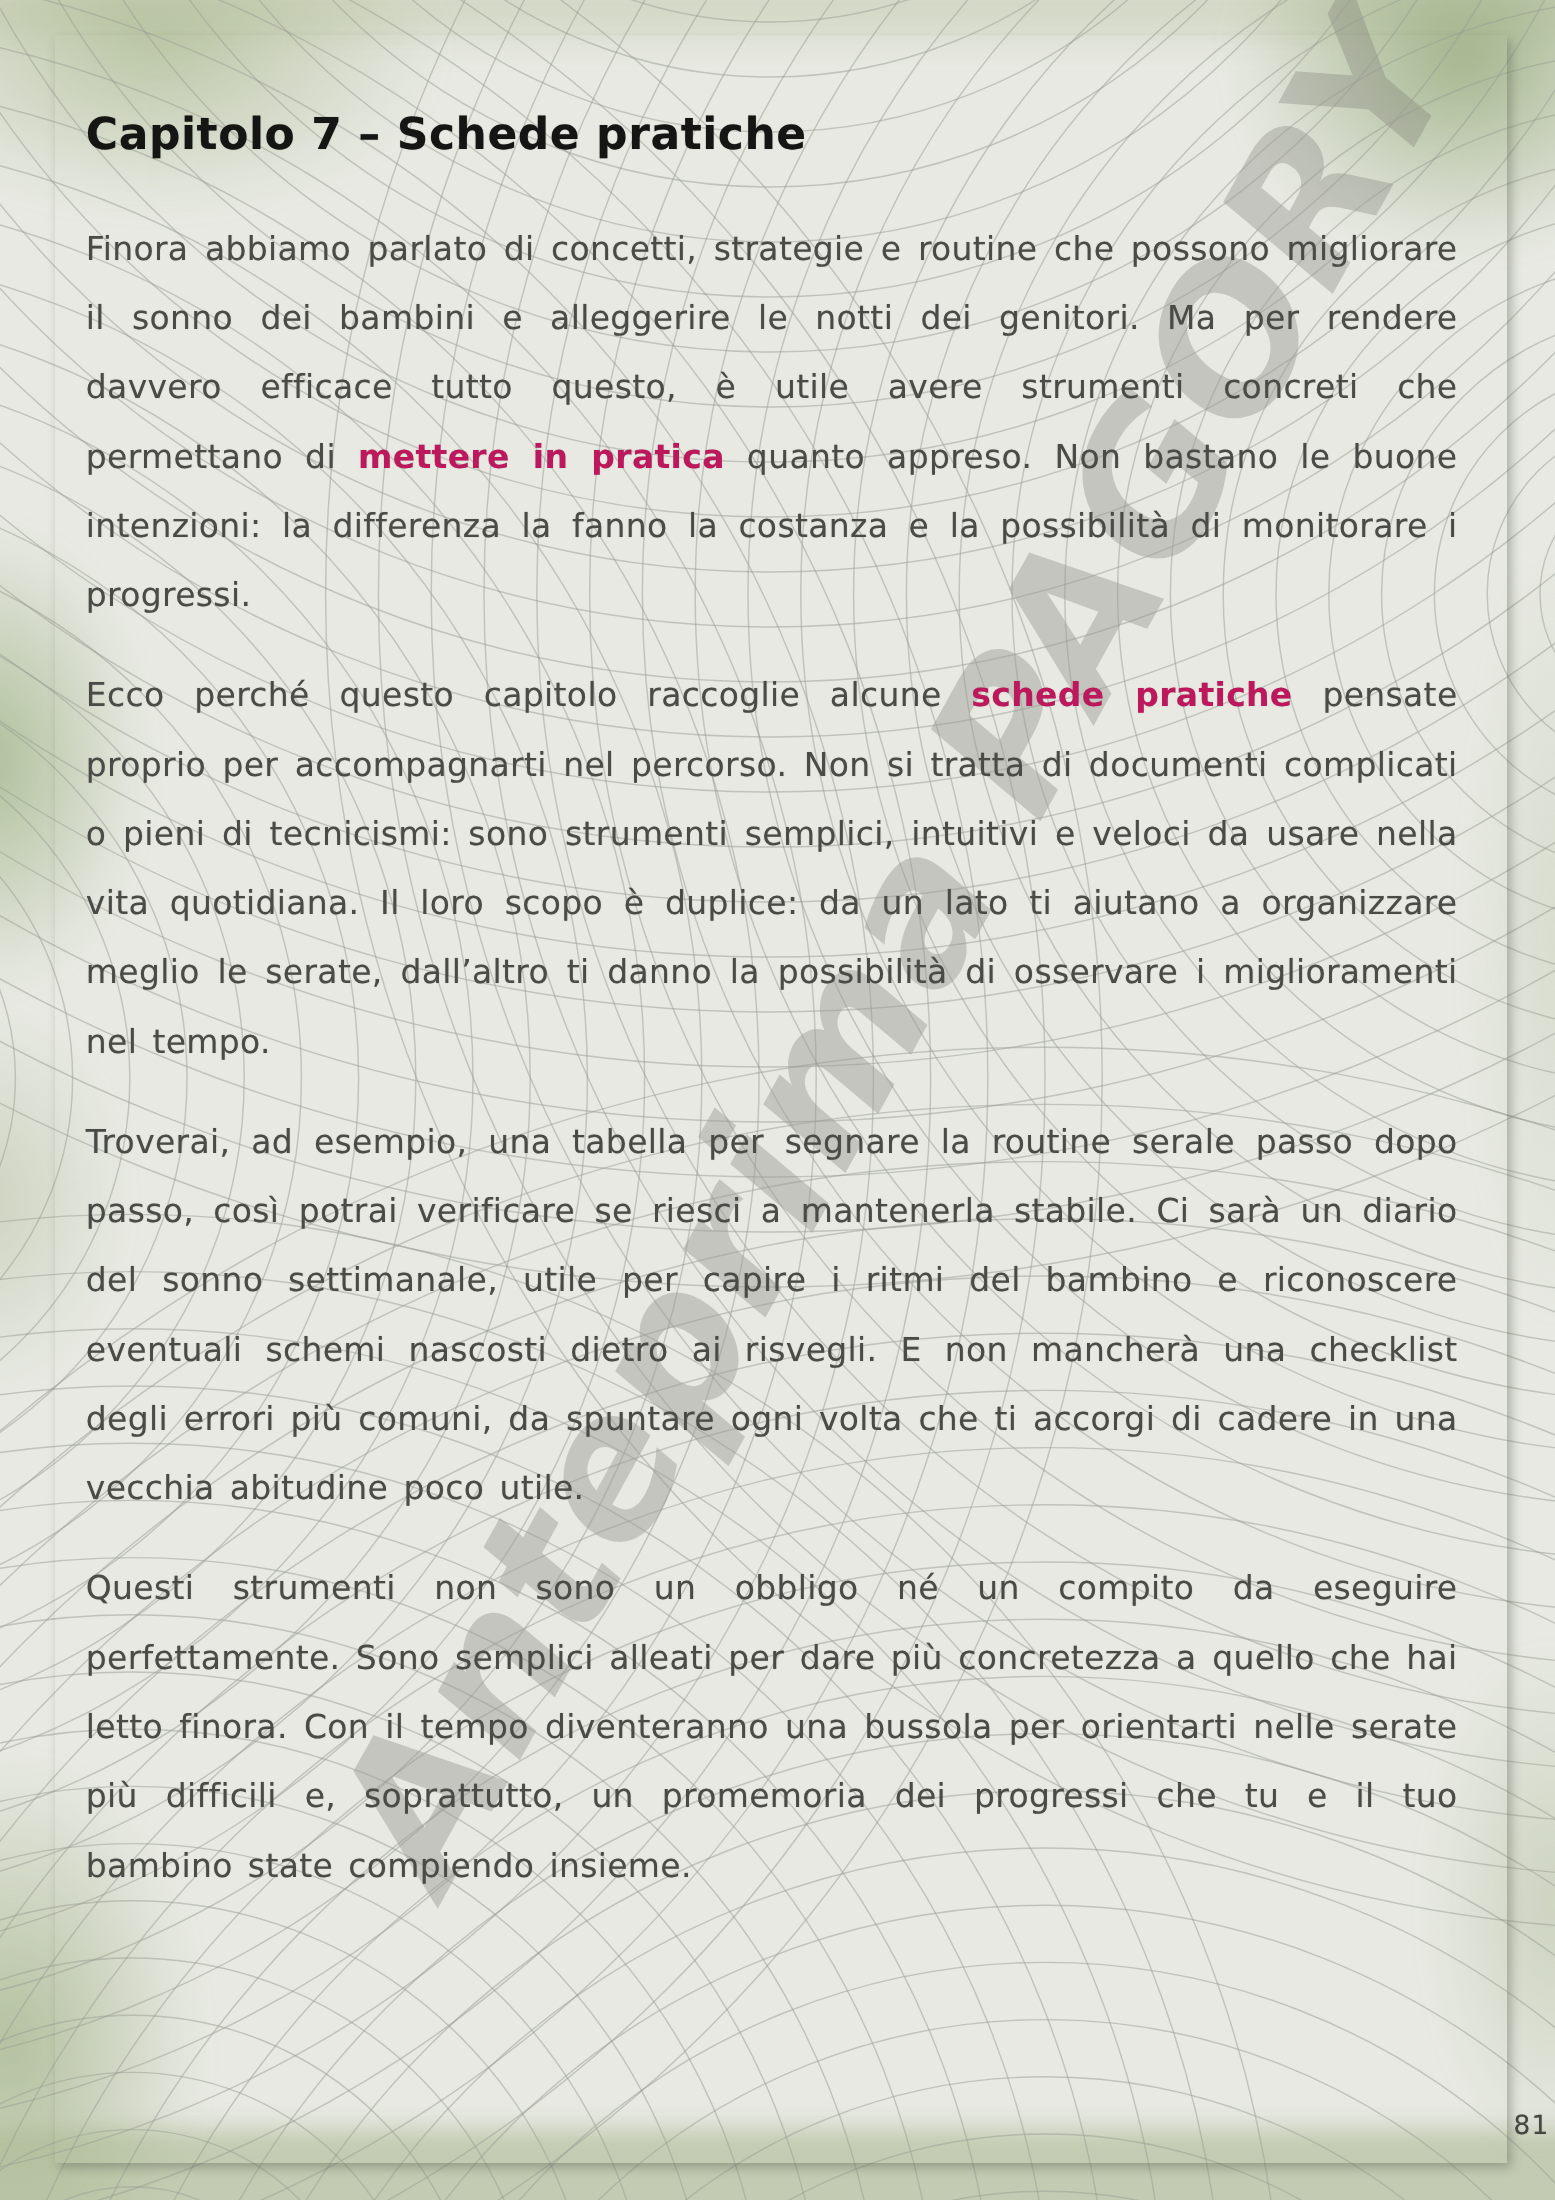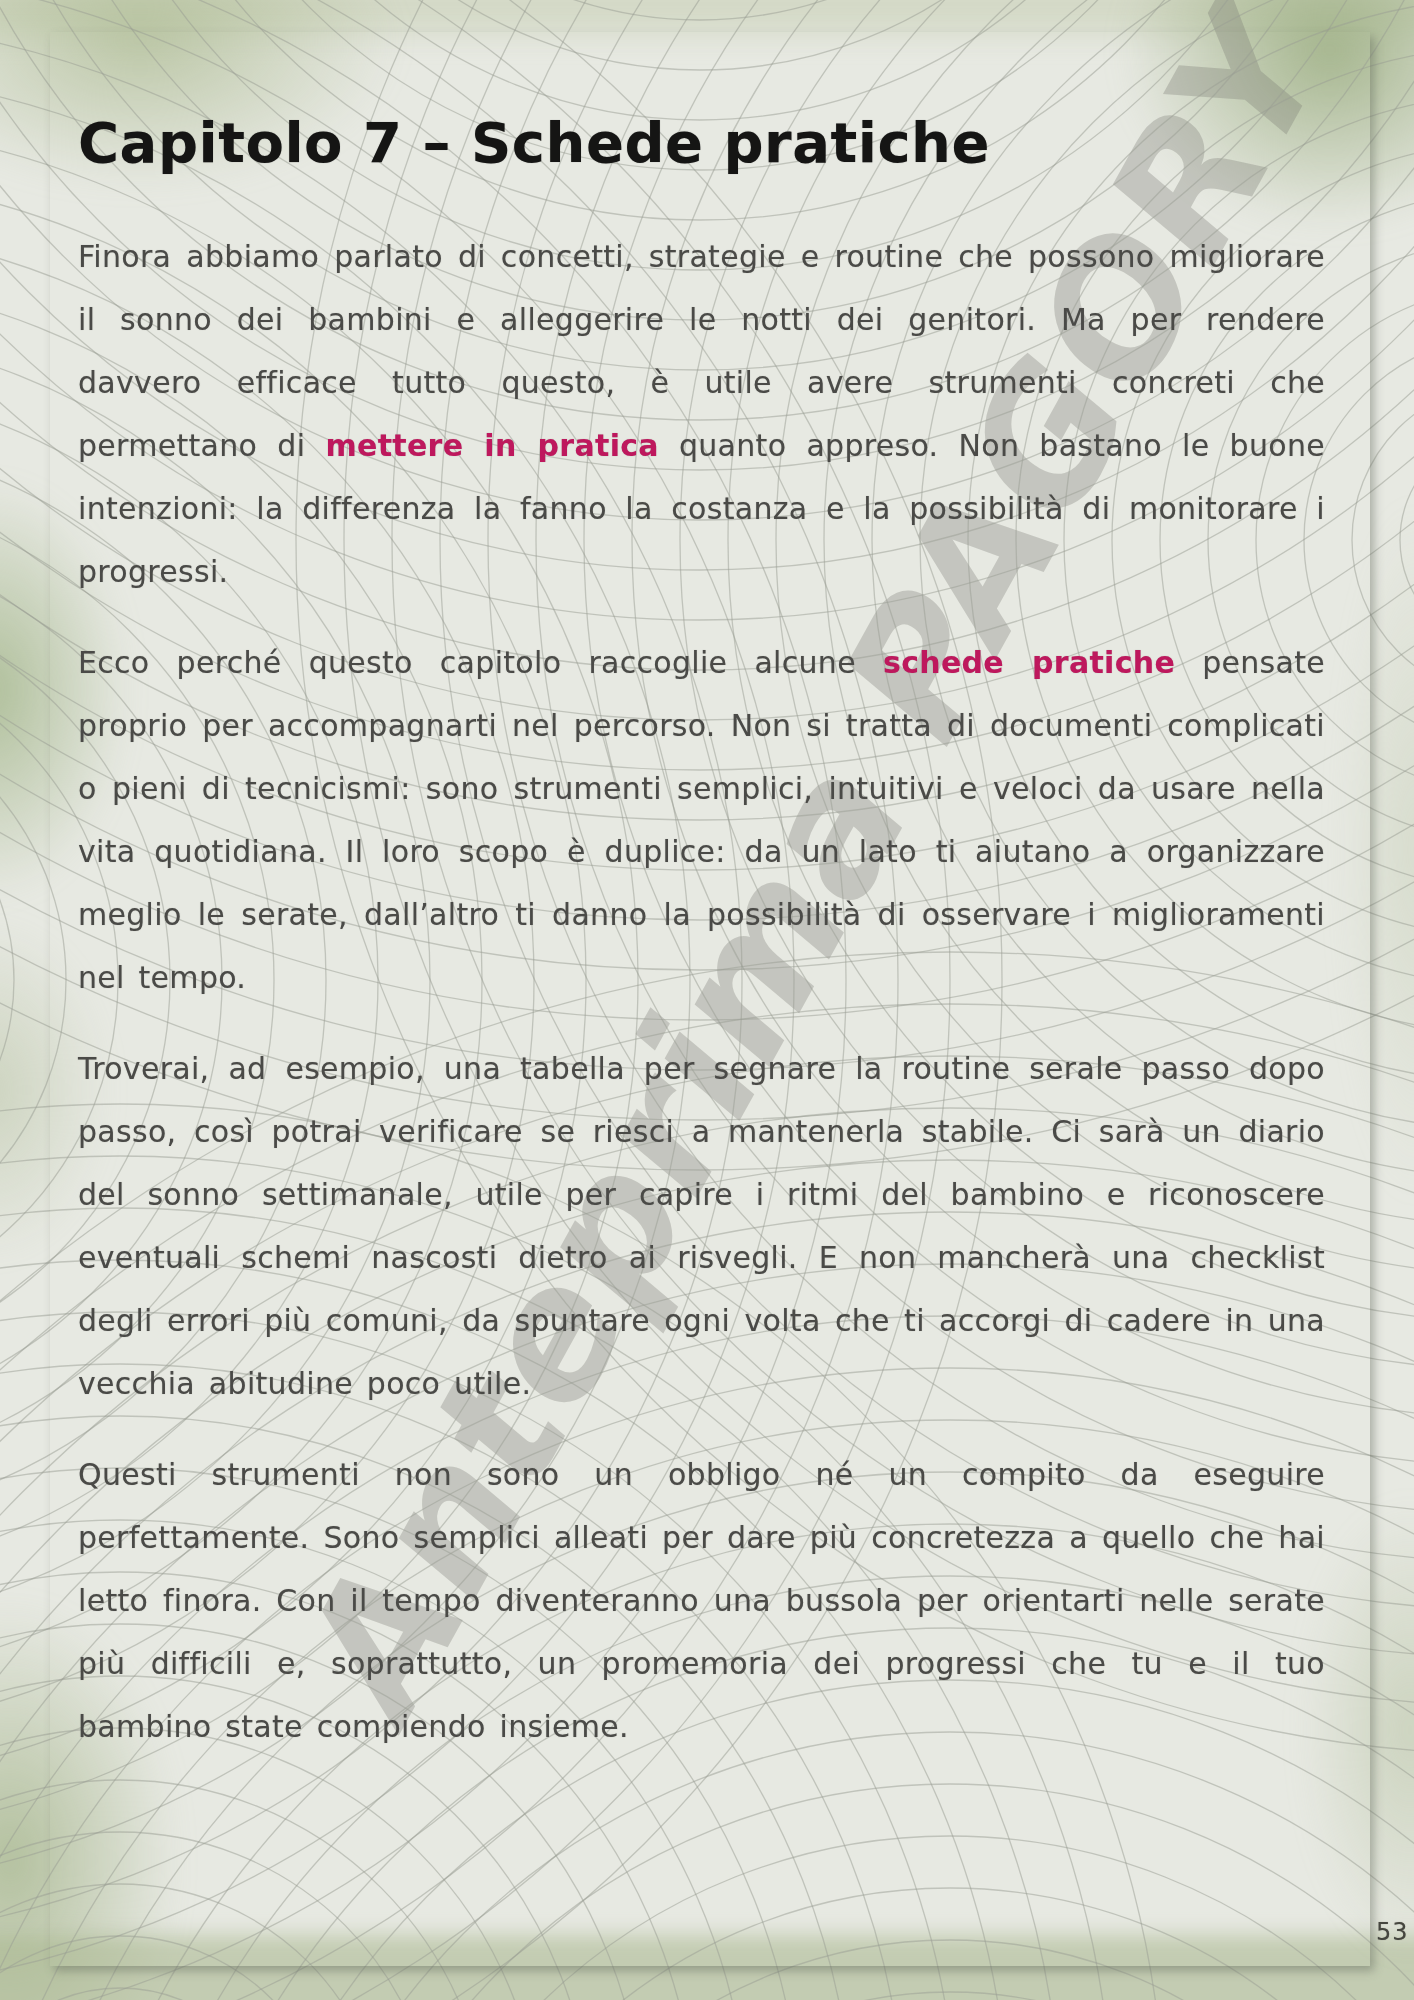--- a/index.html
+++ b/index.html
@@ -53,22 +53,22 @@
     box-sizing:border-box;border:4px solid #747а6f;border-color:#747a6f;
     box-shadow:4px 5px 9px rgba(96,102,88,0.45);
     z-index:3;background:transparent;
   }
 
   
   .content{
     position:absolute;left:78px;top:92px;width:1247px;z-index:4;
   }
   .chapter-title{
-    margin:18px 0 50px 0;
-    font-size:56px;font-weight:bold;color:#151514;
+    margin:7px 0 50px 0;
+    font-size:40px;font-weight:bold;color:#151514;
     letter-spacing:0.5px;
     text-shadow:0 0 1px rgba(20,20,20,0.35);
   }
   .para{
     margin:0 0 28px 0;
     font-size:30px;line-height:63px;color:#4a4a47;
     text-align:justify;
     letter-spacing:0.3px;word-spacing:4px;
     text-shadow:0 0 1px rgba(74,74,71,0.35);
   }
@@ -226,15 +226,15 @@
 
     <p class="para"><span>Finora abbiamo parlato di concetti, strategie e routine che possono migliorare il sonno dei bambini e alleggerire le notti dei genitori. Ma per rendere davvero efficace tutto questo, è utile avere strumenti concreti che permettano di </span><strong>mettere in pratica</strong><span> quanto appreso. Non bastano le buone intenzioni: la differenza la fanno la costanza e la possibilità di monitorare i progressi.</span></p>
 
     <p class="para"><span>Ecco perché questo capitolo raccoglie alcune </span><strong>schede pratiche</strong><span> pensate proprio per accompagnarti nel percorso. Non si tratta di documenti complicati o pieni di tecnicismi: sono strumenti semplici, intuitivi e veloci da usare nella vita quotidiana. Il loro scopo è duplice: da un lato ti aiutano a organizzare meglio le serate, dall’altro ti danno la possibilità di osservare i miglioramenti nel tempo.</span></p>
 
     <p class="para"><span>Troverai, ad esempio, una tabella per segnare la routine serale passo dopo passo, così potrai verificare se riesci a mantenerla stabile. Ci sarà un diario del sonno settimanale, utile per capire i ritmi del bambino e riconoscere eventuali schemi nascosti dietro ai risvegli. E non mancherà una checklist degli errori più comuni, da spuntare ogni volta che ti accorgi di cadere in una vecchia abitudine poco utile.</span></p>
 
     <p class="para"><span>Questi strumenti non sono un obbligo né un compito da eseguire perfettamente. Sono semplici alleati per dare più concretezza a quello che hai letto finora. Con il tempo diventeranno una bussola per orientarti nelle serate più difficili e, soprattutto, un promemoria dei progressi che tu e il tuo bambino state compiendo insieme.</span></p>
   </div>
 
-  <div class="page-number">53</div>
+  <div class="page-number">81</div>
 
 </div>
 
 </body></html>

